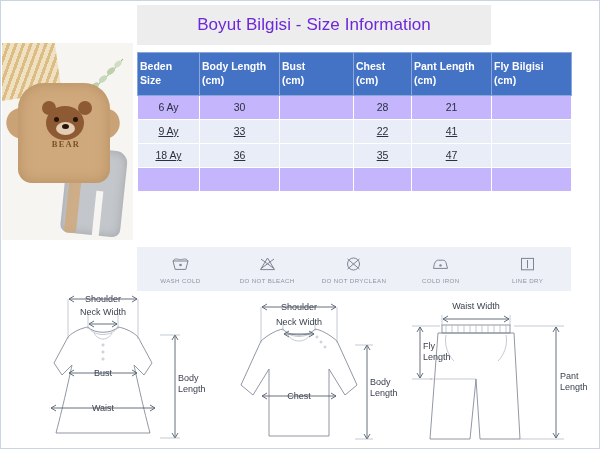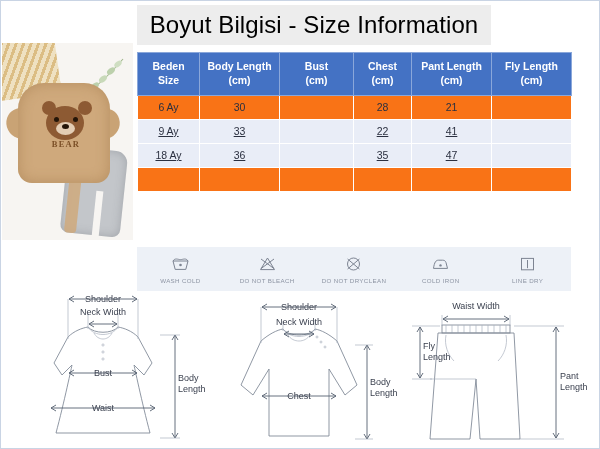--- a/index.html
+++ b/index.html
@@ -15,22 +15,22 @@
     background:#ffffff;
   }
 
   
   .title-wrap{
     position:absolute; left:136px; top:4px; width:354px; height:40px;
     background:#ededed;
     display:flex; align-items:center; justify-content:center;
   }
   .title-wrap .title{
-    font-size:24px; font-weight:400; letter-spacing:.1px;
-    color:#000000; white-space:nowrap;
+    font-size:17px; font-weight:400; letter-spacing:.1px;
+    color:#6d28d9; white-space:nowrap;
   }
 
   
   .photo{
     position:absolute; left:1px; top:42px; width:131px; height:197px;
     background:#f7f5f2; overflow:hidden;padding-left:28px;
   }
   .photo .bg-warm{
     position:absolute; left:-6px; top:-4px; width:62px; height:58px;
     background:repeating-linear-gradient(118deg,#d9b87a 0 3px,#eedfbd 3px 7px);
@@ -100,29 +100,29 @@
   
   .tbl{
     position:absolute; left:136px; top:51px;
     width:434px;
     border-collapse:collapse;
     table-layout:fixed;
   }
   .tbl th{
     background:#4472c4; color:#ffffff;
     font-size:10.5px; font-weight:700; line-height:1.32;
-    padding:7px 2px; text-align:center;
+    padding:7px 2px; text-align:left;
     border:1px solid #8aa7da;
   }
   .tbl td{
     font-size:10.5px; color:#2b3040; text-align:center;
     height:24px; padding:0 2px;
     border:1px solid #ffffff;
   }
-  .tbl tr.odd td{ background:#f97316;margin-top:11px; }
+  .tbl tr.odd td{ background:#c4b5fd;margin-top:11px; }
   .tbl tr.even td{ background:#e9edf7;text-decoration:underline; }
   .tbl col.c0{ width:62px; }
   .tbl col.c1{ width:80px; }
   .tbl col.c2{ width:74px; }
   .tbl col.c3{ width:58px; }
   .tbl col.c4{ width:80px; }
   .tbl col.c5{ width:80px; }
 
   
   .care{
@@ -217,21 +217,21 @@
         </th>
         <th>
           <span>Chest</span><br>
           <span>(cm)</span>
         </th>
         <th>
           <span>Pant Length</span><br>
           <span>(cm)</span>
         </th>
         <th>
-          <span>Fly Length</span><br>
+          <span>Fly Bilgisi</span><br>
           <span>(cm)</span>
         </th>
       </tr>
     </thead>
     <tbody>
       <tr class="odd">
         <td>6 Ay</td>
         <td>30</td>
         <td></td>
         <td>28</td>

